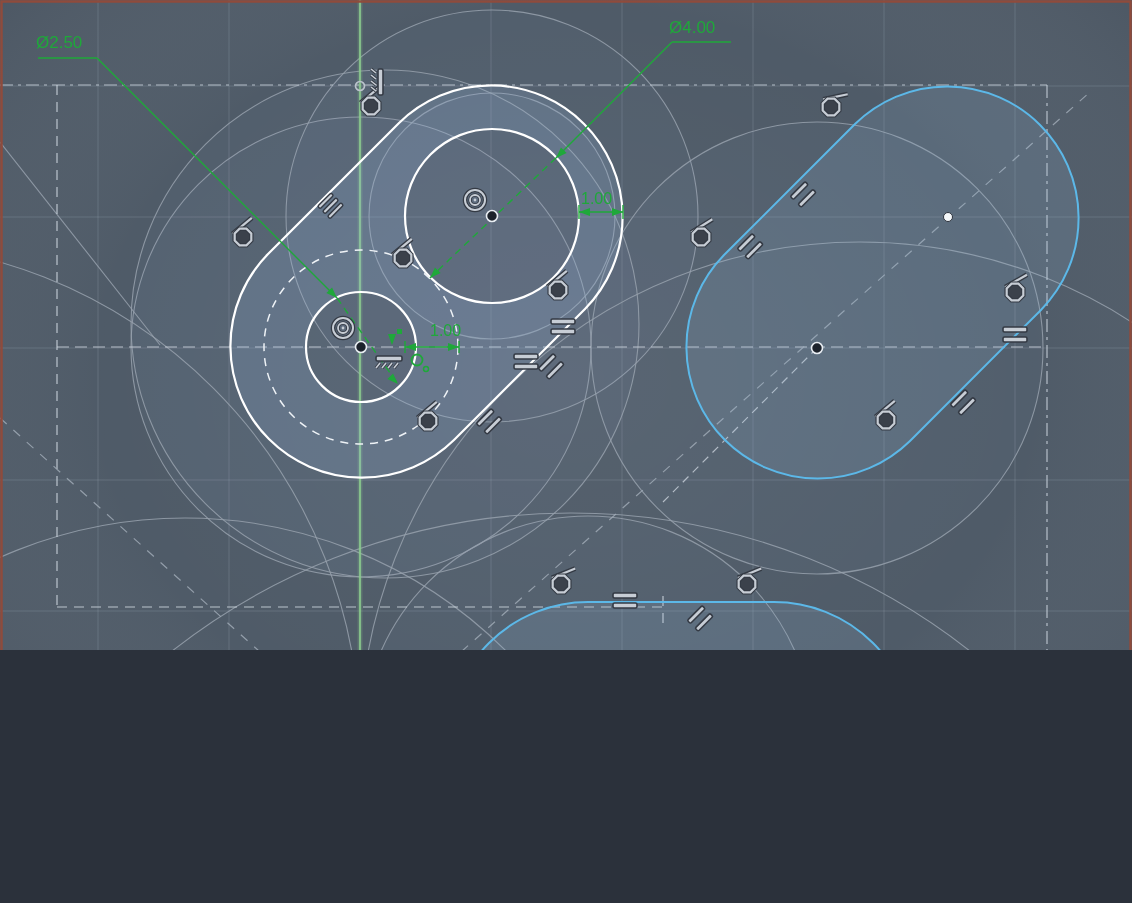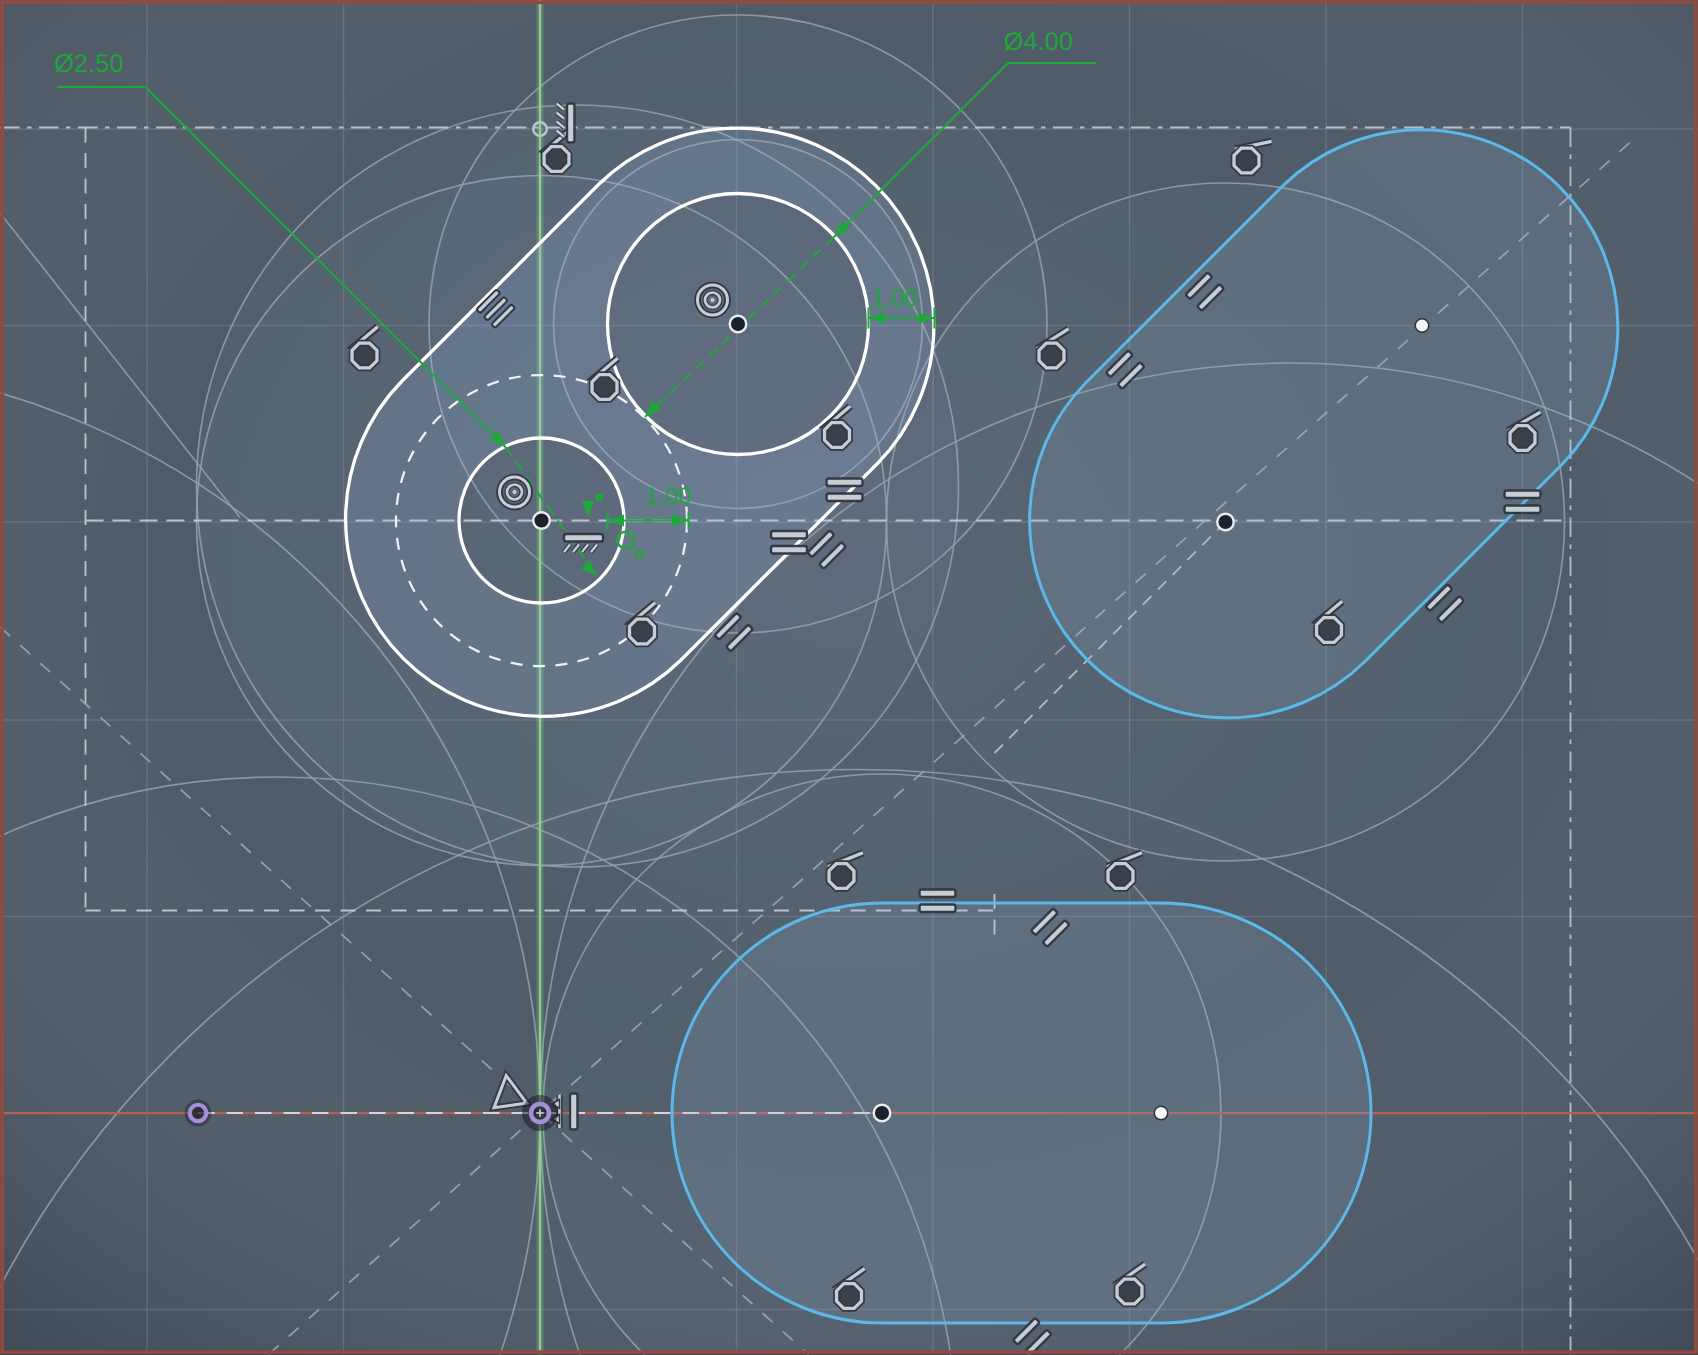--- a/index.html
+++ b/index.html
@@ -1,16 +1,16 @@
 <!DOCTYPE html>
 <html><head>
 <meta charset="utf-8">
 <style>
   html,body{margin:0;padding:0;background:#2b313b;}
-  #stage{position:relative;width:1132px;height:903px;overflow:hidden;
+  #stage{position:relative;width:1132px;height:650px;overflow:hidden;
          font-family:"Liberation Sans", sans-serif;}
   #stage svg{position:absolute;left:0;top:0;}
 </style>
 </head>
 <body>
 
 <div id="stage">
     <svg width="1132" height="903" viewBox="0 0 1132 903">
       <defs>
         <radialGradient id="vg" cx="50%" cy="42%" r="75%">

